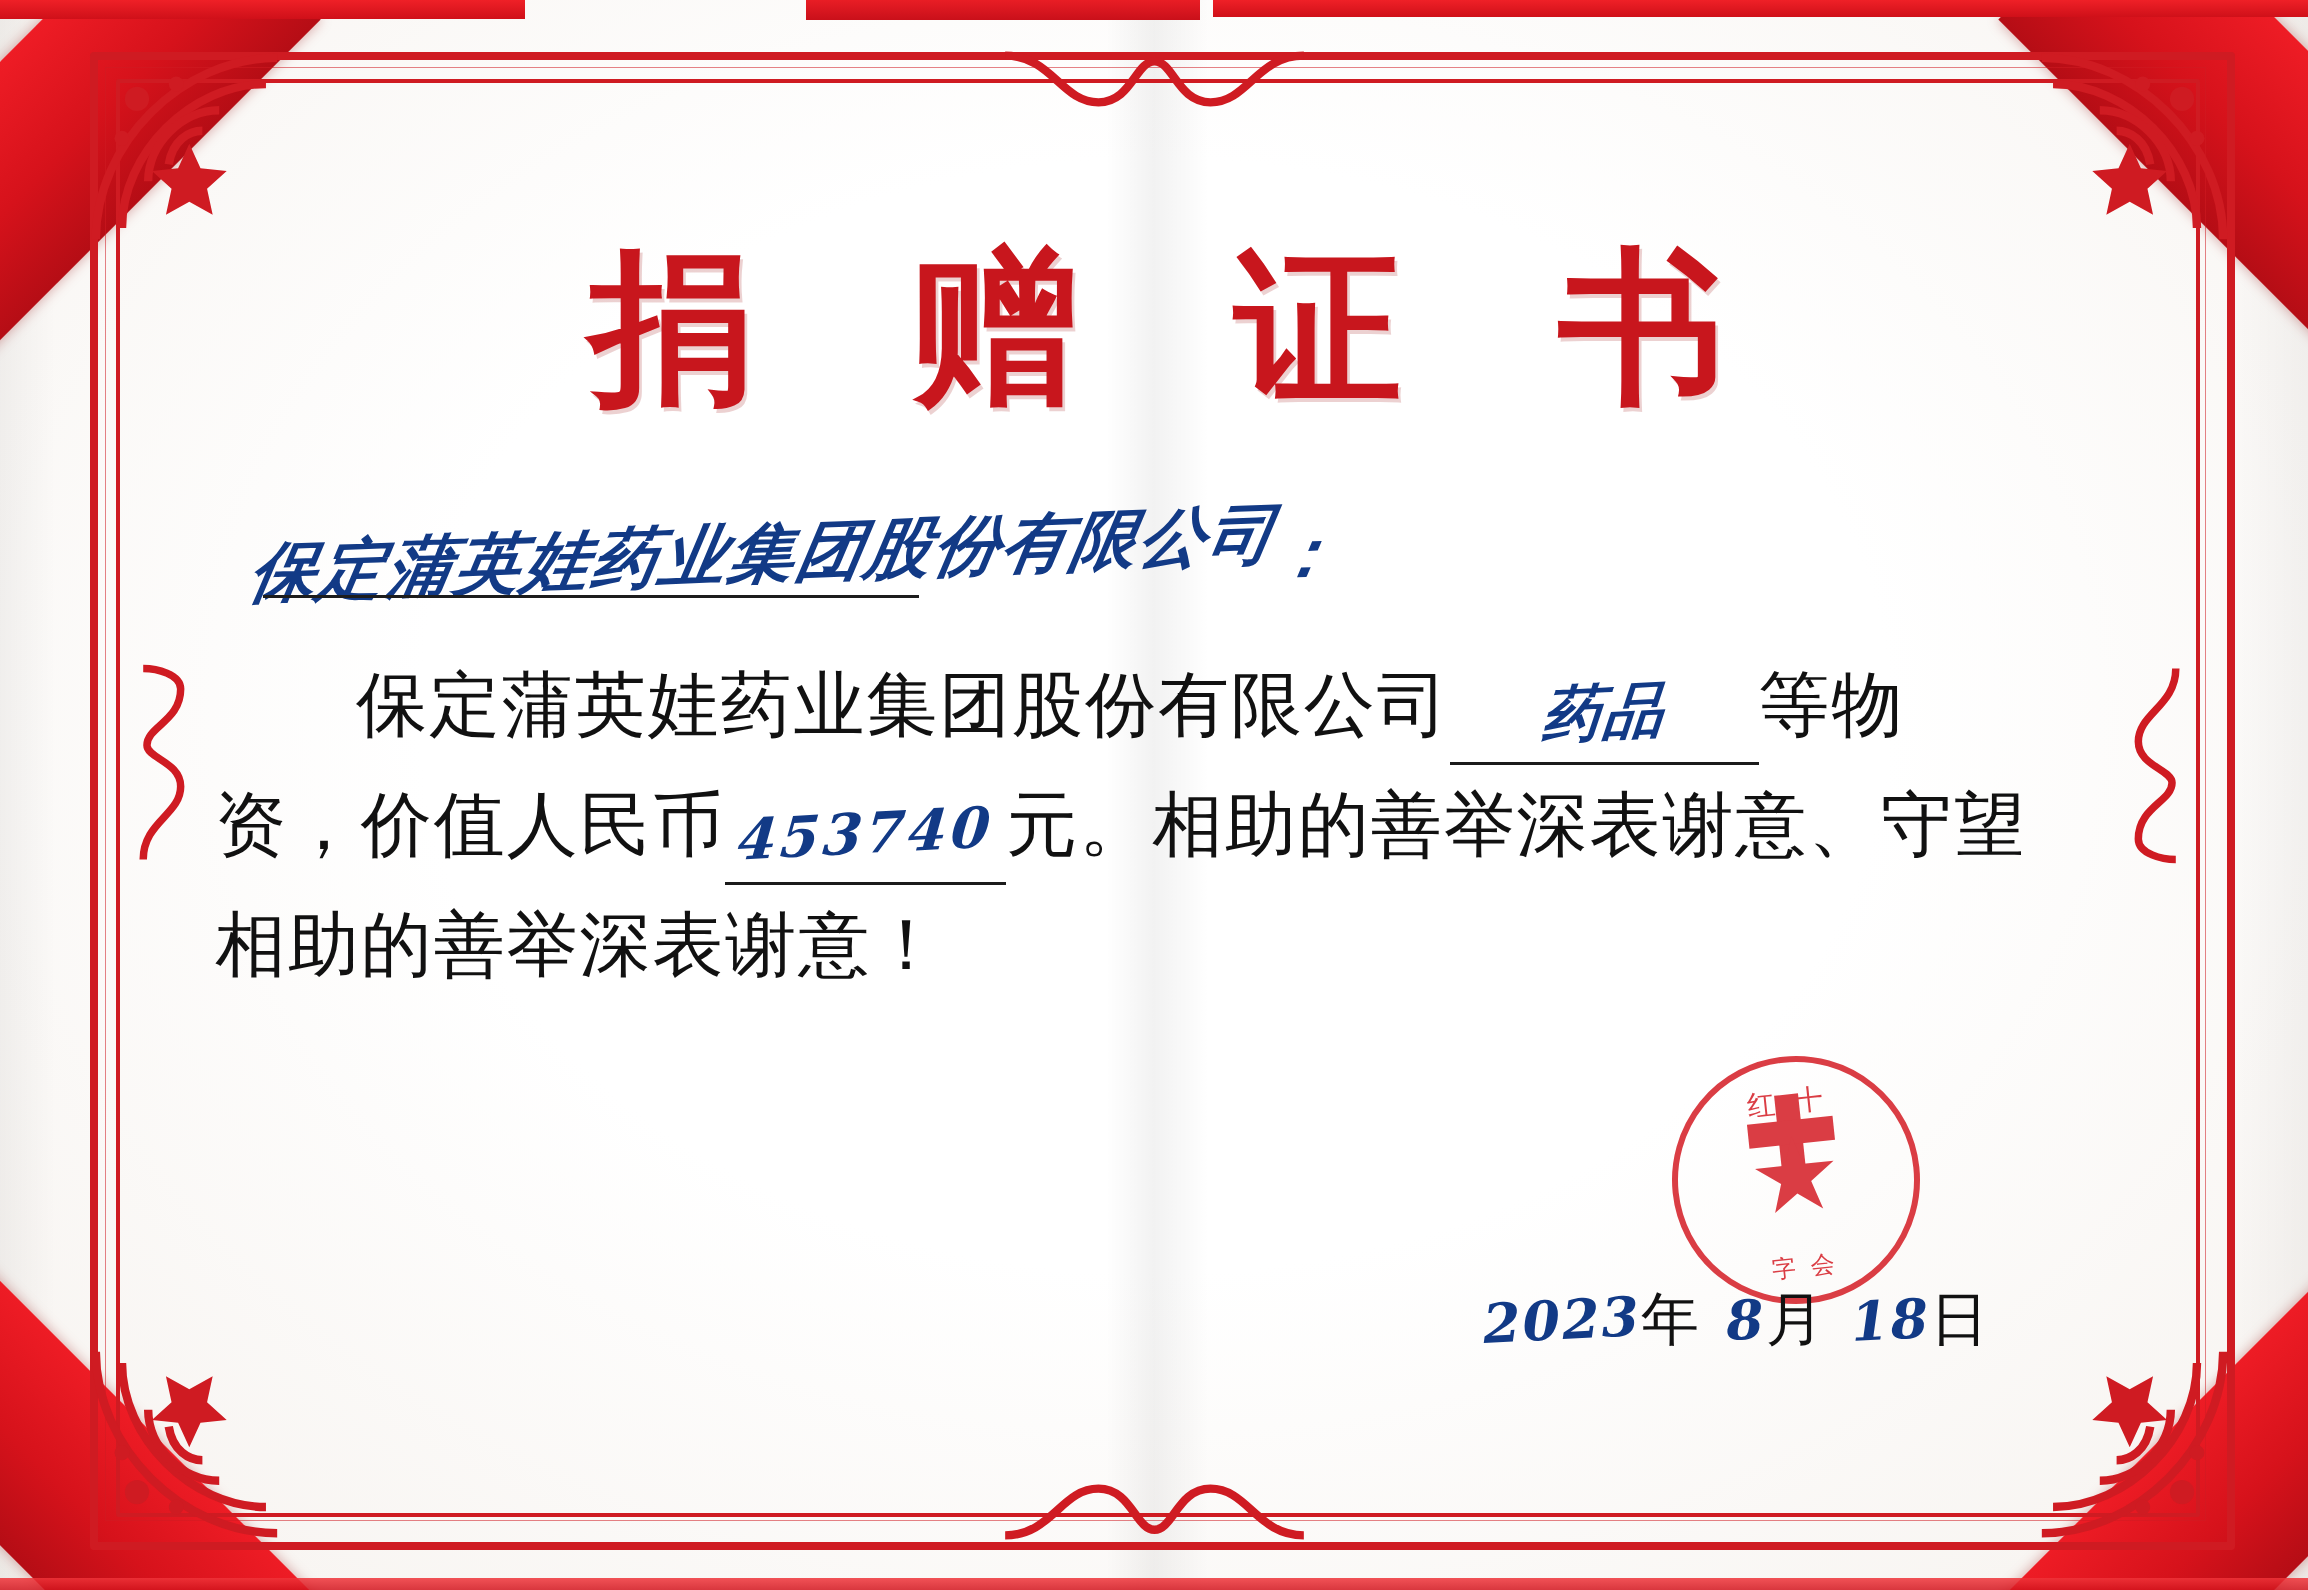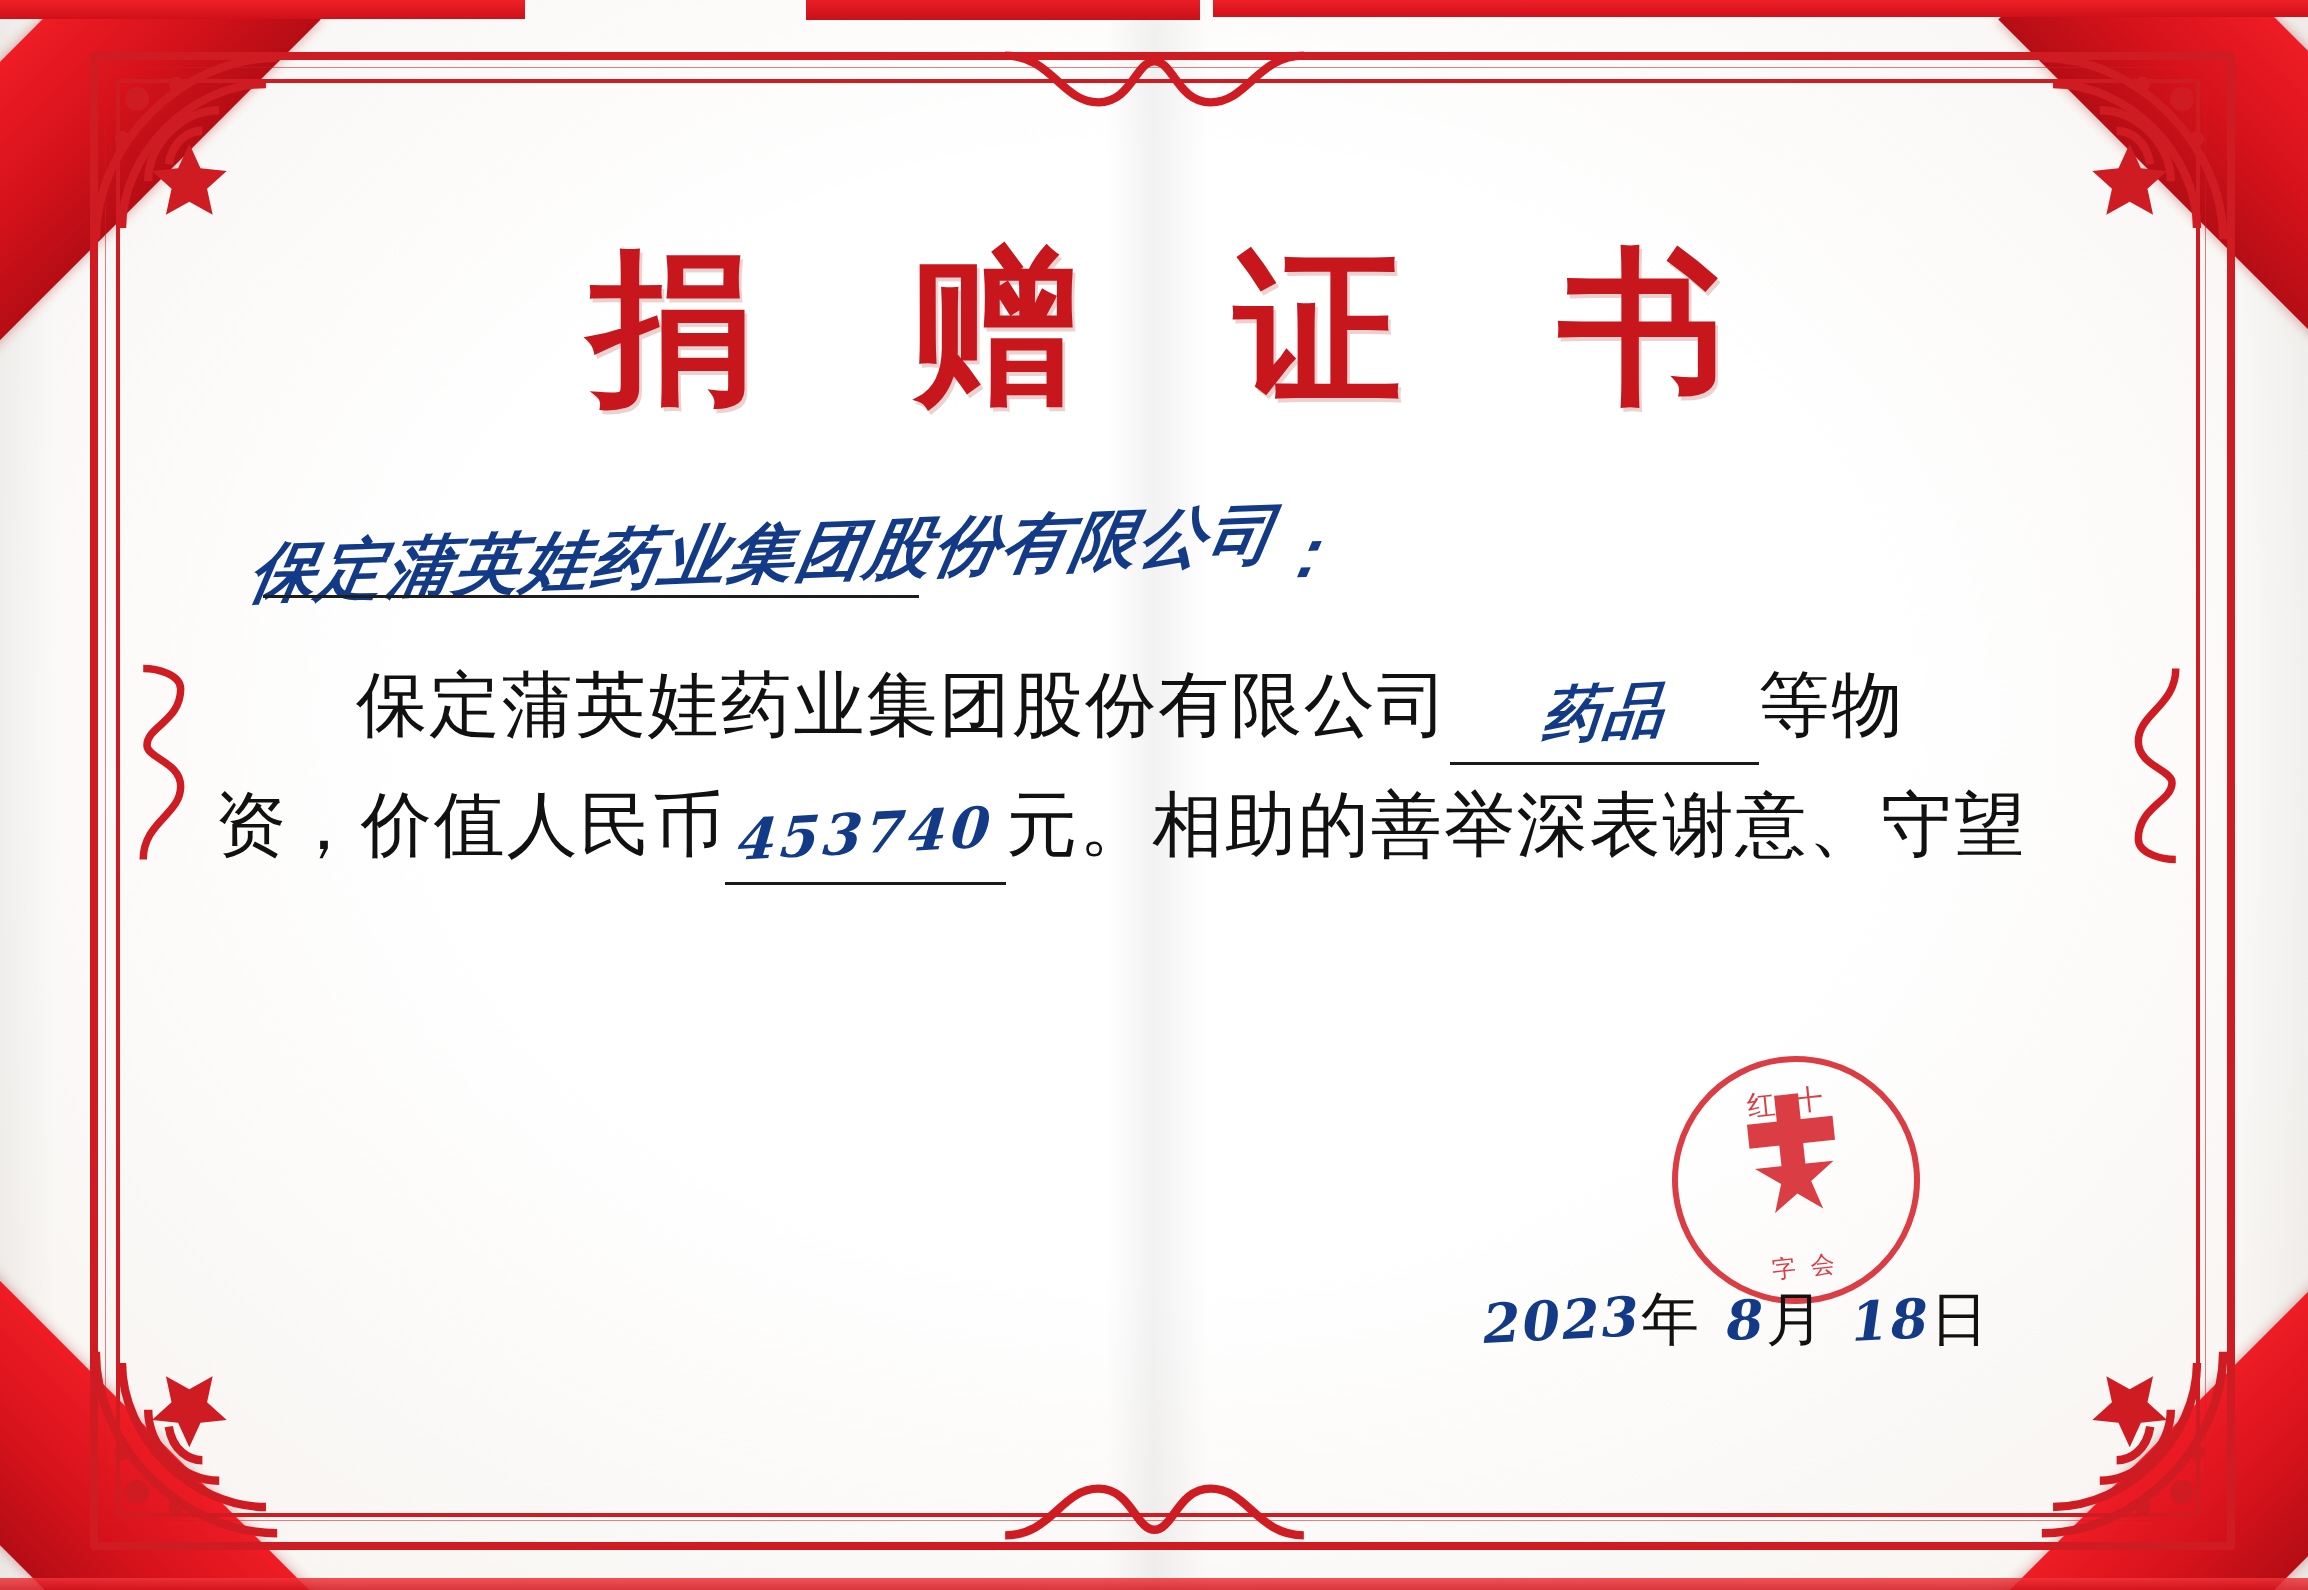--- a/index.html
+++ b/index.html
@@ -395,20 +395,21 @@
     <div class="title">捐 赠 证 书</div>
 
     <div class="salutation">
       <span class="hand">保定蒲英娃药业集团股份有限公司</span><span class="hand">：</span>
       <div class="salut-underline"></div>
     </div>
 
     <div class="body-text">
       <span class="indent"></span><span>保定蒲英娃药业集团股份有限公司</span><span class="blank blank-goods"><span class="hand">药品</span></span><span>等物</span><br>
       <span>资，价值人民币</span><span class="blank blank-amount"><span class="hand">453740</span></span><span>元。相助的善举深表谢意、守望</span><br>
+      <span>相助的善举深表谢意！</span>
     </div>
 
     <div class="seal">
       <div class="seal-inner-text">红 十</div>
       <div class="seal-cross-v"></div>
       <div class="seal-cross-h"></div>
       <div class="seal-star">
           <span>★</span>
         </div>
       <div class="seal-bottom-text">字 会</div>

